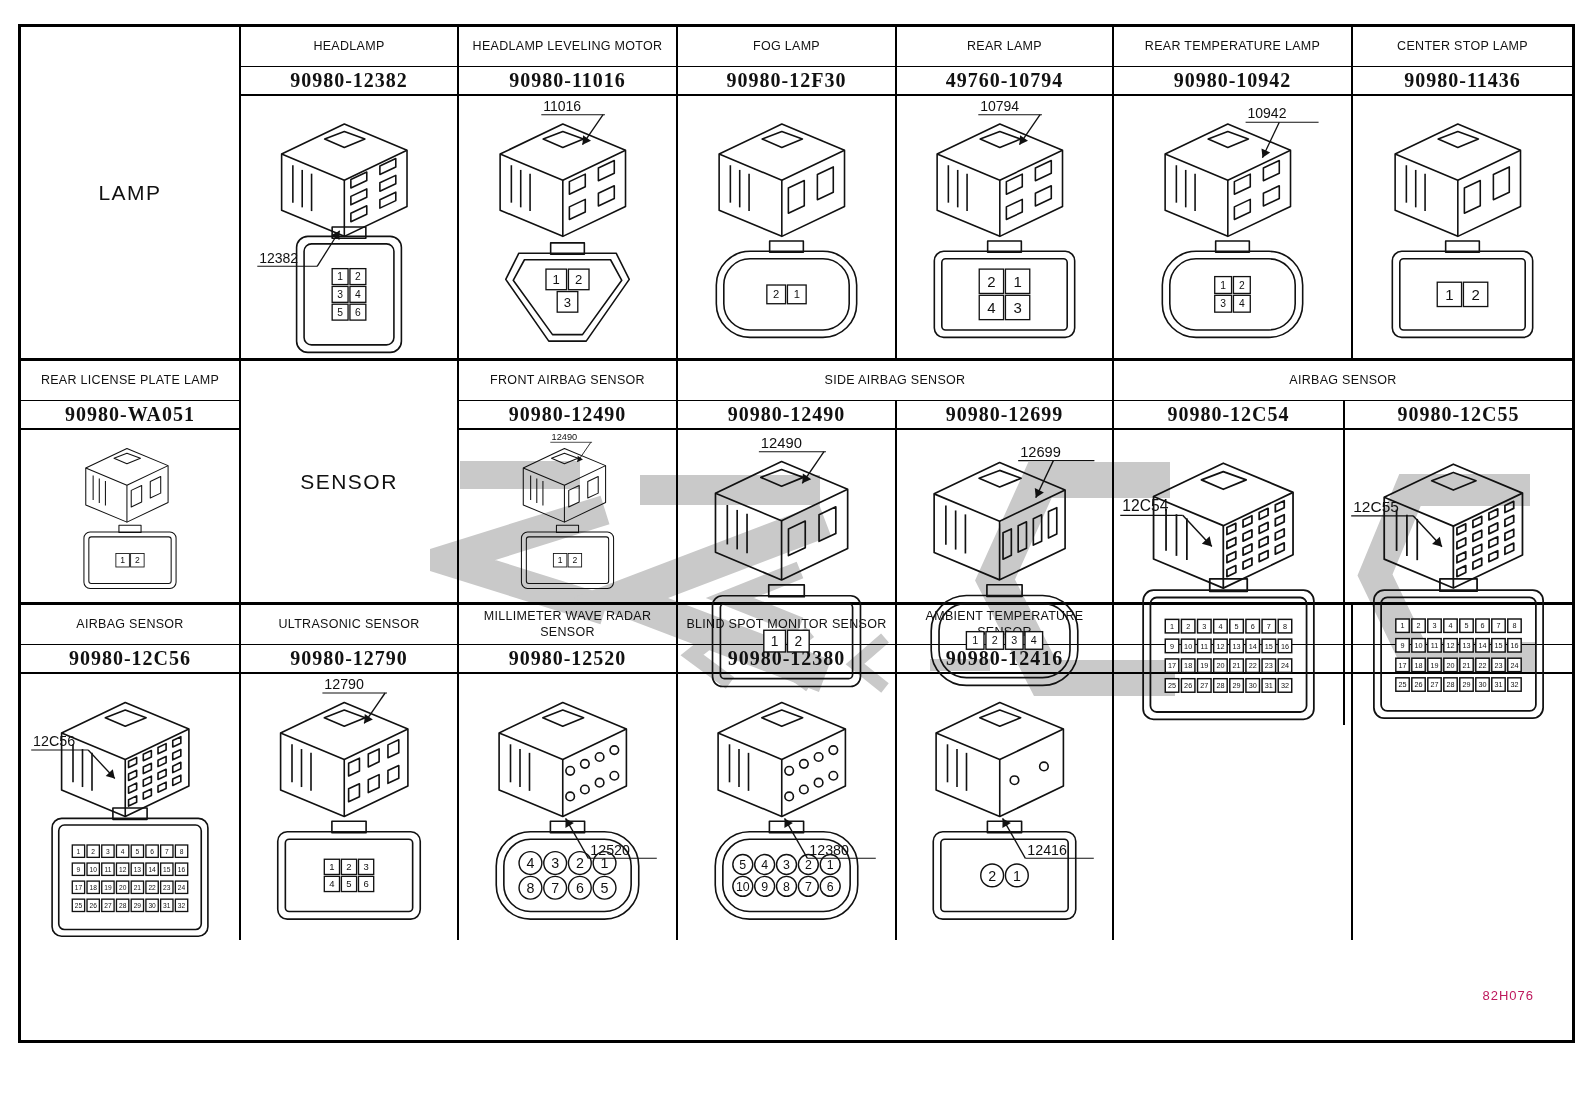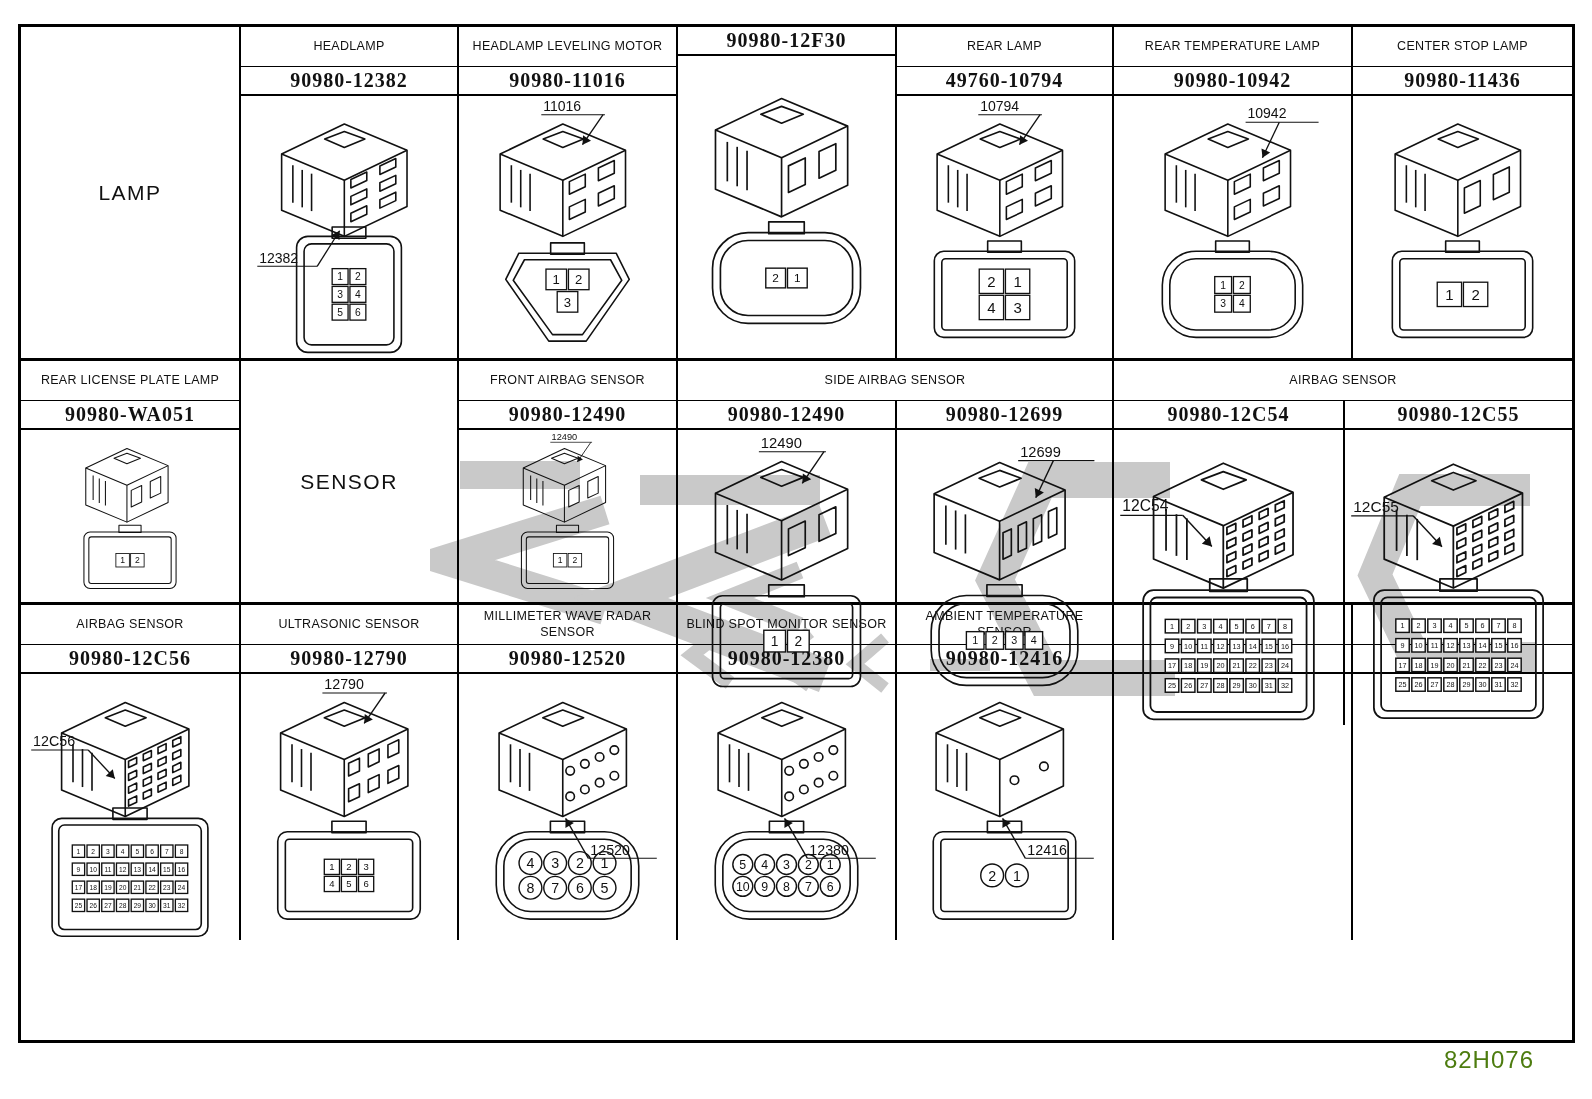--- a/index.html
+++ b/index.html
@@ -26,22 +26,22 @@
     display:flex;align-items:center;justify-content:center;
     font-weight:bold;font-size:20px;letter-spacing:1px;font-family:Liberation Serif, serif;
   }
   .draw{flex:1 1 auto;position:relative;overflow:hidden;}
   .label-cell{align-items:center;justify-content:center;flex-direction:row;
     font-size:21px;letter-spacing:1.5px;}
   .group{flex-direction:column;}
   .group-body{flex:1;display:grid;grid-template-columns:1fr 1fr;}
   .sub{display:flex;flex-direction:column;min-width:0;box-sizing:border-box;}
   #footer-code{
-    position:absolute;right:58px;top:1046px;z-index:2;
-    font-size:24px;letter-spacing:1px;color:#4d7c0f;
+    position:absolute;right:58px;top:988px;z-index:2;
+    font-size:13px;letter-spacing:1px;color:#be185d;
   }
 </style>
 </head>
 <body>
 
 <svg id="watermark" viewBox="0 0 1150 320" xmlns="http://www.w3.org/2000/svg">
     <g stroke="#c9c9c9" fill="none" stroke-linecap="butt" stroke-linejoin="miter">
       <path d="M30,55 L150,55" stroke-width="28"></path>
       <path d="M175,90 L15,140 L175,190" stroke-width="30"></path>
       <path d="M210,70 L390,70" stroke-width="30"></path>
@@ -133,20 +133,21 @@
               <rect x="99" y="209" width="22" height="22" fill="#fff" stroke="#111111" stroke-width="1.4"></rect>
               <text x="110" y="225.04" font-size="14" text-anchor="middle" fill="#111111">3</text>
             </g>
             <text x="84" y="16" font-size="15" fill="#111111" font-family="Liberation Sans, sans-serif">11016</text>
             <line x1="82" y1="20" x2="150" y2="20" stroke="#111111" stroke-width="1.2"></line>
             <line x1="148" y1="20" x2="126" y2="52" stroke="#111111" stroke-width="1.4"></line>
             <polygon points="126,52 126.6,42.0 135.1,47.9" fill="#111111"></polygon>
           </svg></div>
       </div>
       <div class="cell bl">
+        <div class="title">FOG LAMP</div>
         <div class="number">90980-12F30</div>
         <div class="draw"><svg viewBox="0 0 220 280" width="100%" height="100%" preserveAspectRatio="xMidYMid meet">
             <g fill="none" stroke="#111111" stroke-width="1.7" stroke-linejoin="round">
               <polygon points="38,62 105,30 172,58 172,118 105,150 38,122"></polygon>
               <polyline points="172,58 105,90 38,62"></polyline>
               <line x1="105" y1="90" x2="105" y2="150"></line>
               <polygon points="84,46 105,38 127,46 105,55"></polygon>
               <line x1="50" y1="74" x2="50" y2="114"></line>
               <line x1="60" y1="79" x2="60" y2="119"></line>
               <line x1="70" y1="83" x2="70" y2="123"></line>

